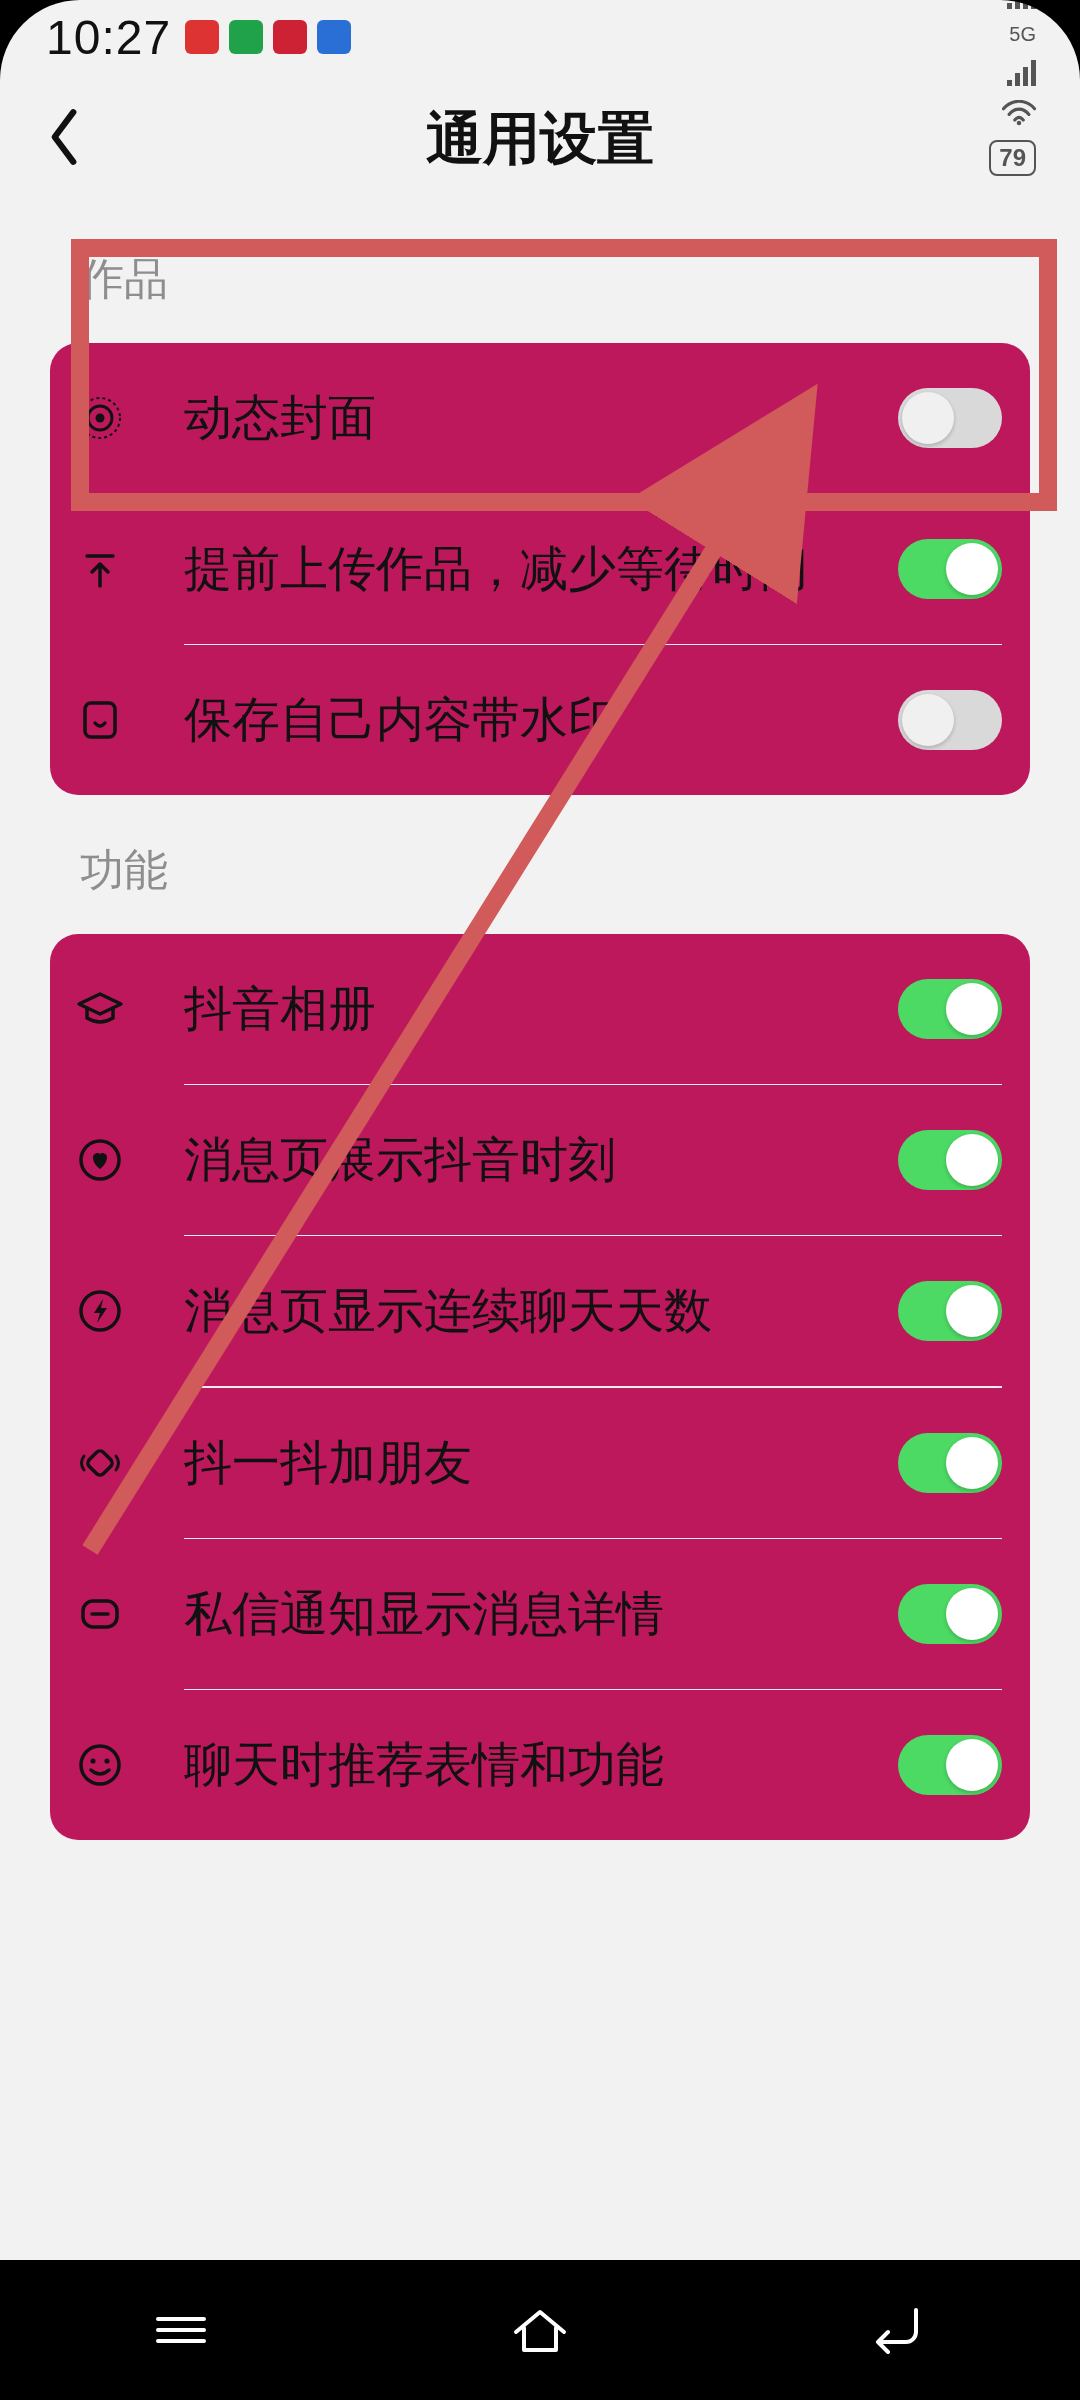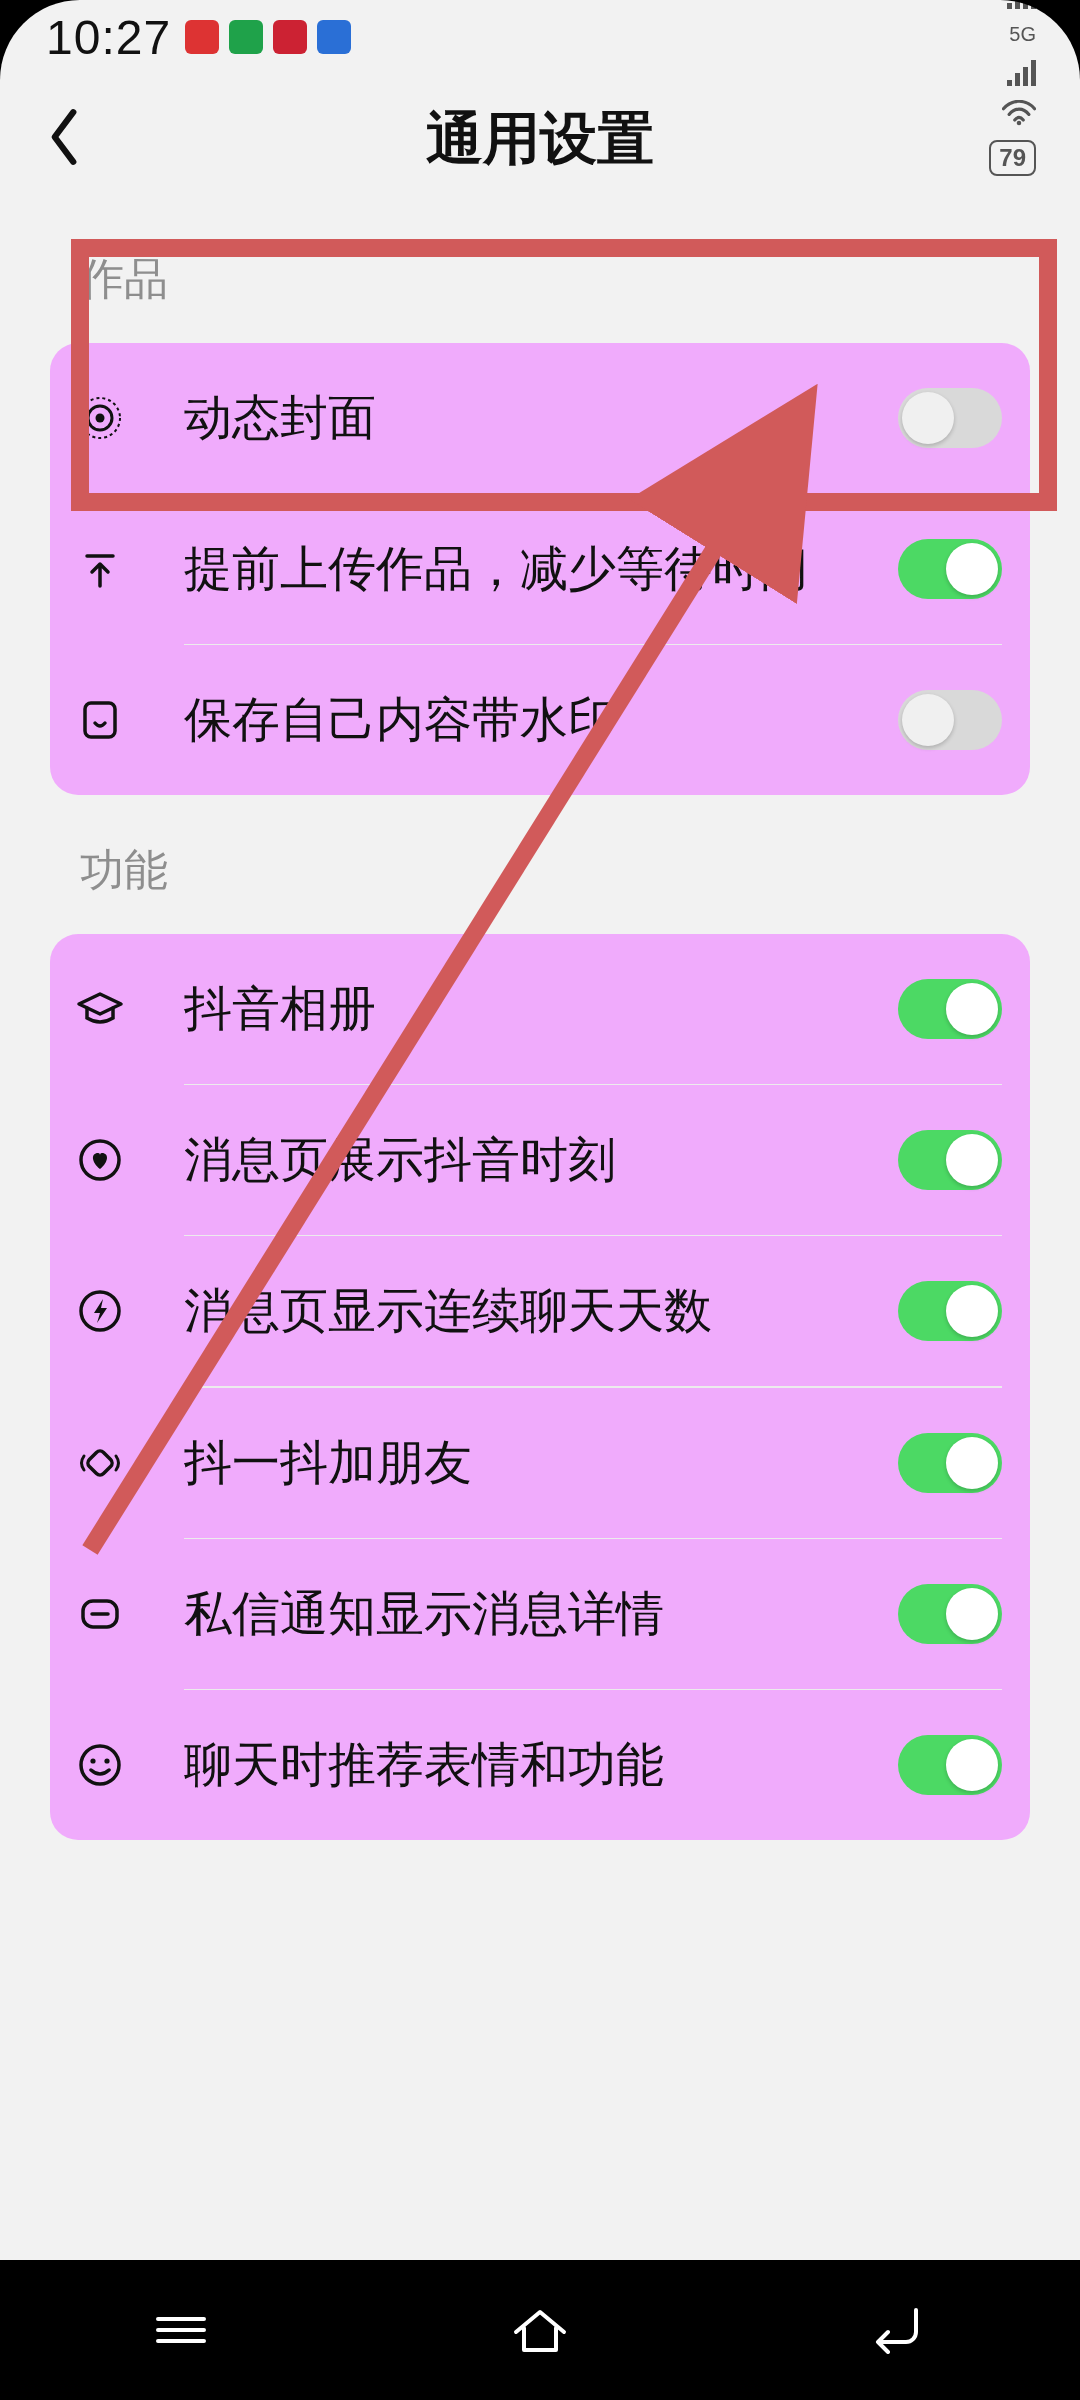--- a/index.html
+++ b/index.html
@@ -58,21 +58,21 @@
     }
     .header-title { font-size:57px; font-weight:600; color:#111; }
 
     
     .section-title {
       font-size: 44px;
       color: #8e8e8e;
       padding: 46px 0 34px 80px;
     }
     .card {
-      background:#f0abfc;
+      background:#be185d;
       margin: 0 50px;
       border-radius: 28px;
       overflow:hidden;
     }
     .row {
       display:flex;
       align-items:center;
       min-height: 150px;
       padding: 30px 28px 30px 0;
       gap: 34px;

